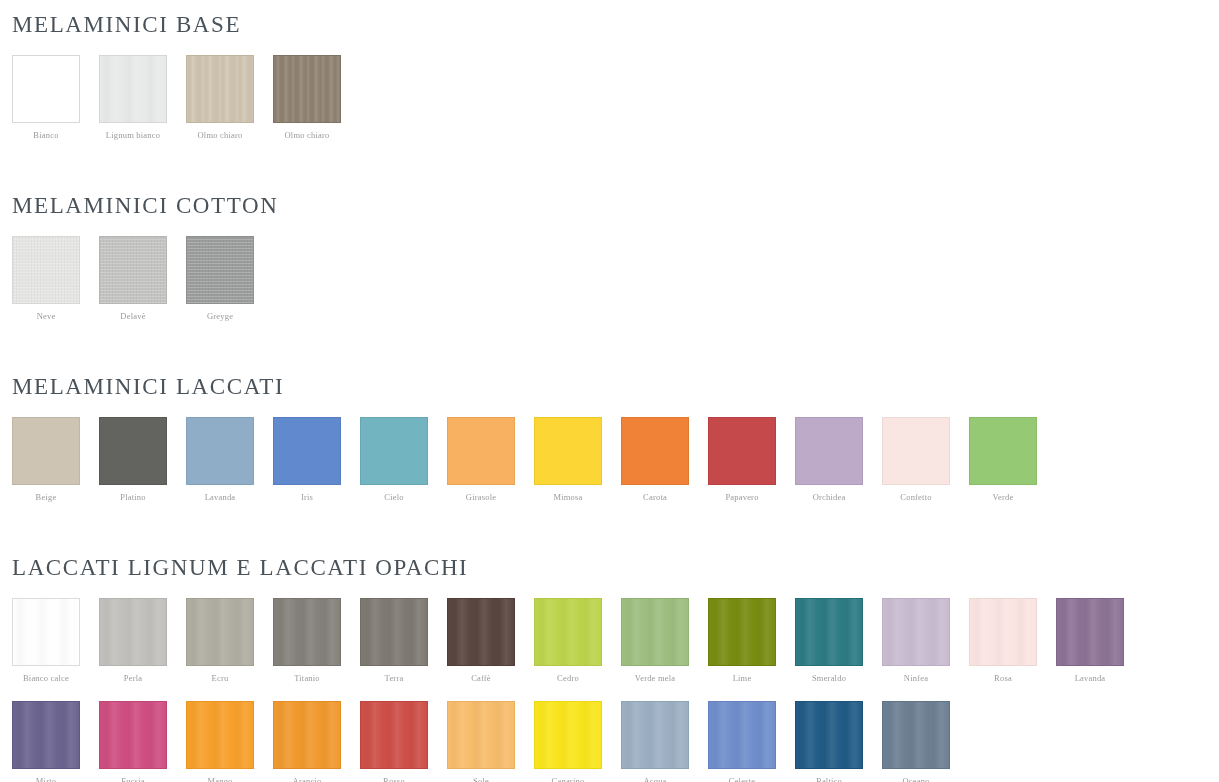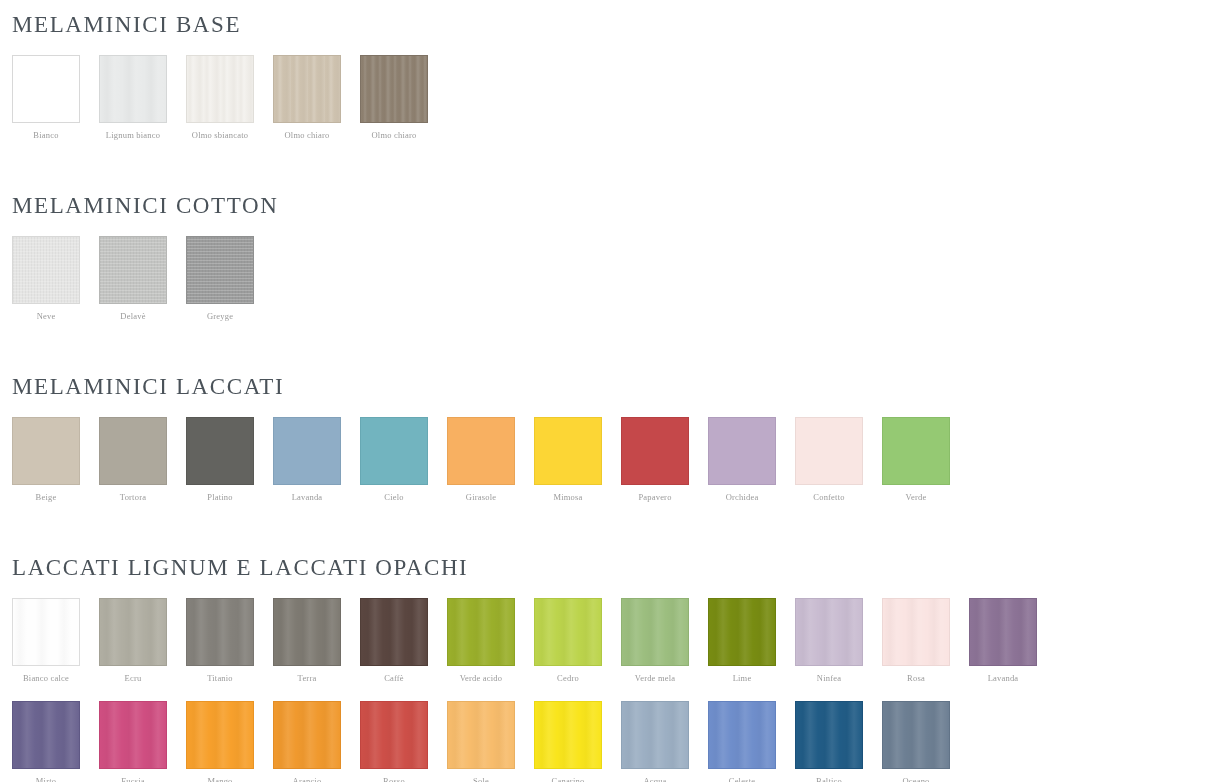--- a/index.html
+++ b/index.html
@@ -122,24 +122,20 @@
     <div class="swatch-row" style="margin-top:17px;" id="row-0">
         <div class="swatch-cell">
           <div class="swatch-chip" style="background: rgb(255, 255, 255); border: 1px solid rgb(216, 216, 216);"></div>
           <div class="swatch-label">Bianco</div>
         </div>
         <div class="swatch-cell">
           <div class="swatch-chip tex-vert" style="background: rgb(232, 234, 234); border: 1px solid rgb(213, 215, 215);"></div>
           <div class="swatch-label">Lignum bianco</div>
         </div>
         <div class="swatch-cell">
-          <div class="swatch-chip tex-grain-soft" style="background: rgb(242, 240, 236); border: 1px solid rgb(224, 222, 217);"></div>
-          <div class="swatch-label">Olmo sbiancato</div>
-        </div>
-        <div class="swatch-cell">
           <div class="swatch-chip tex-grain-soft" style="background: rgb(207, 195, 176); border: 1px solid rgb(192, 180, 161);"></div>
           <div class="swatch-label">Olmo chiaro</div>
         </div>
         <div class="swatch-cell">
           <div class="swatch-chip tex-grain" style="background: rgb(142, 129, 113); border: 1px solid rgb(126, 114, 100);"></div>
           <div class="swatch-label">Olmo chiaro</div>
         </div>
       </div>
   </div>
 
@@ -162,42 +158,46 @@
   </div>
 
   <div class="section" style="padding-top:53px;">
     <div class="section-title">MELAMINICI LACCATI</div>
     <div class="swatch-row" style="margin-top:17px;" id="row-2">
         <div class="swatch-cell">
           <div class="swatch-chip" style="background: rgb(206, 196, 180); border: 1px solid rgb(192, 182, 166);"></div>
           <div class="swatch-label">Beige</div>
         </div>
         <div class="swatch-cell">
-          <div class="swatch-chip" style="background: rgb(173, 168, 156); border: 1px solid rgb(160, 155, 144);"></div>
-          <div class="swatch-label">Tortora</div>
-        </div>
-        <div class="swatch-cell">
           <div class="swatch-chip" style="background: rgb(99, 99, 95); border: 1px solid rgb(89, 89, 85);"></div>
           <div class="swatch-label">Platino</div>
         </div>
         <div class="swatch-cell">
           <div class="swatch-chip" style="background: rgb(143, 173, 198); border: 1px solid rgb(130, 161, 186);"></div>
           <div class="swatch-label">Lavanda</div>
         </div>
         <div class="swatch-cell">
+          <div class="swatch-chip" style="background: rgb(97, 137, 205); border: 1px solid rgb(87, 125, 192);"></div>
+          <div class="swatch-label">Iris</div>
+        </div>
+        <div class="swatch-cell">
           <div class="swatch-chip" style="background: rgb(114, 180, 191); border: 1px solid rgb(103, 168, 179);"></div>
           <div class="swatch-label">Cielo</div>
         </div>
         <div class="swatch-cell">
           <div class="swatch-chip" style="background: rgb(248, 176, 97); border: 1px solid rgb(234, 164, 86);"></div>
           <div class="swatch-label">Girasole</div>
         </div>
         <div class="swatch-cell">
           <div class="swatch-chip" style="background: rgb(252, 214, 53); border: 1px solid rgb(238, 201, 44);"></div>
           <div class="swatch-label">Mimosa</div>
+        </div>
+        <div class="swatch-cell">
+          <div class="swatch-chip" style="background: rgb(240, 130, 55); border: 1px solid rgb(226, 119, 46);"></div>
+          <div class="swatch-label">Carota</div>
         </div>
         <div class="swatch-cell">
           <div class="swatch-chip" style="background: rgb(197, 72, 74); border: 1px solid rgb(183, 64, 66);"></div>
           <div class="swatch-label">Papavero</div>
         </div>
         <div class="swatch-cell">
           <div class="swatch-chip" style="background: rgb(189, 170, 200); border: 1px solid rgb(176, 157, 188);"></div>
           <div class="swatch-label">Orchidea</div>
         </div>
         <div class="swatch-cell">
@@ -212,52 +212,56 @@
   </div>
 
   <div class="section" style="padding-top:53px;">
     <div class="section-title">LACCATI LIGNUM E LACCATI OPACHI</div>
     <div class="swatch-row" style="margin-top:17px;" id="row-3a">
         <div class="swatch-cell">
           <div class="swatch-chip tex-vert" style="background: rgb(254, 254, 254); border: 1px solid rgb(220, 220, 220);"></div>
           <div class="swatch-label">Bianco calce</div>
         </div>
         <div class="swatch-cell">
+          <div class="swatch-chip tex-vert" style="background: rgb(194, 192, 189); border: 1px solid rgb(181, 179, 176);"></div>
+          <div class="swatch-label">Perla</div>
+        </div>
+        <div class="swatch-cell">
           <div class="swatch-chip tex-vert" style="background: rgb(176, 174, 162); border: 1px solid rgb(163, 161, 149);"></div>
           <div class="swatch-label">Ecru</div>
         </div>
         <div class="swatch-cell">
           <div class="swatch-chip tex-vert" style="background: rgb(132, 129, 123); border: 1px solid rgb(120, 117, 112);"></div>
           <div class="swatch-label">Titanio</div>
         </div>
         <div class="swatch-cell">
           <div class="swatch-chip tex-vert" style="background: rgb(126, 122, 114); border: 1px solid rgb(114, 110, 103);"></div>
           <div class="swatch-label">Terra</div>
         </div>
         <div class="swatch-cell">
           <div class="swatch-chip tex-vert" style="background: rgb(90, 70, 64); border: 1px solid rgb(80, 62, 56);"></div>
           <div class="swatch-label">Caffè</div>
         </div>
         <div class="swatch-cell">
-          <div class="swatch-chip tex-vert" style="background: rgb(154, 175, 43); border: 1px solid rgb(142, 163, 37);"></div>
-          <div class="swatch-label">Verde acido</div>
-        </div>
-        <div class="swatch-cell">
           <div class="swatch-chip tex-vert" style="background: rgb(188, 212, 76); border: 1px solid rgb(176, 200, 67);"></div>
           <div class="swatch-label">Cedro</div>
         </div>
         <div class="swatch-cell">
           <div class="swatch-chip tex-vert" style="background: rgb(156, 190, 127); border: 1px solid rgb(144, 178, 115);"></div>
           <div class="swatch-label">Verde mela</div>
         </div>
         <div class="swatch-cell">
           <div class="swatch-chip tex-vert" style="background: rgb(120, 140, 18); border: 1px solid rgb(108, 128, 14);"></div>
           <div class="swatch-label">Lime</div>
         </div>
         <div class="swatch-cell">
+          <div class="swatch-chip tex-vert" style="background: rgb(45, 123, 132); border: 1px solid rgb(38, 111, 120);"></div>
+          <div class="swatch-label">Smeraldo</div>
+        </div>
+        <div class="swatch-cell">
           <div class="swatch-chip tex-vert" style="background: rgb(201, 188, 209); border: 1px solid rgb(188, 175, 197);"></div>
           <div class="swatch-label">Ninfea</div>
         </div>
         <div class="swatch-cell">
           <div class="swatch-chip tex-vert" style="background: rgb(250, 228, 226); border: 1px solid rgb(237, 215, 213);"></div>
           <div class="swatch-label">Rosa</div>
         </div>
         <div class="swatch-cell">
           <div class="swatch-chip tex-vert" style="background: rgb(140, 115, 150); border: 1px solid rgb(128, 103, 138);"></div>
           <div class="swatch-label">Lavanda</div>

